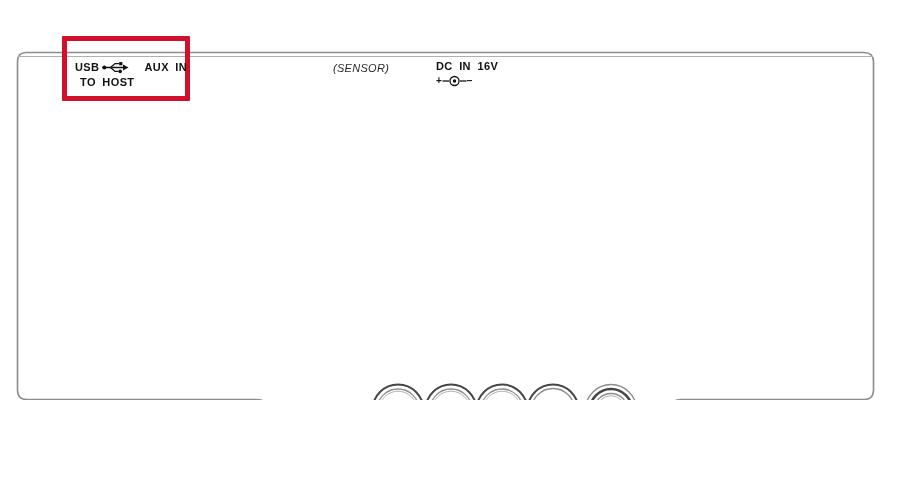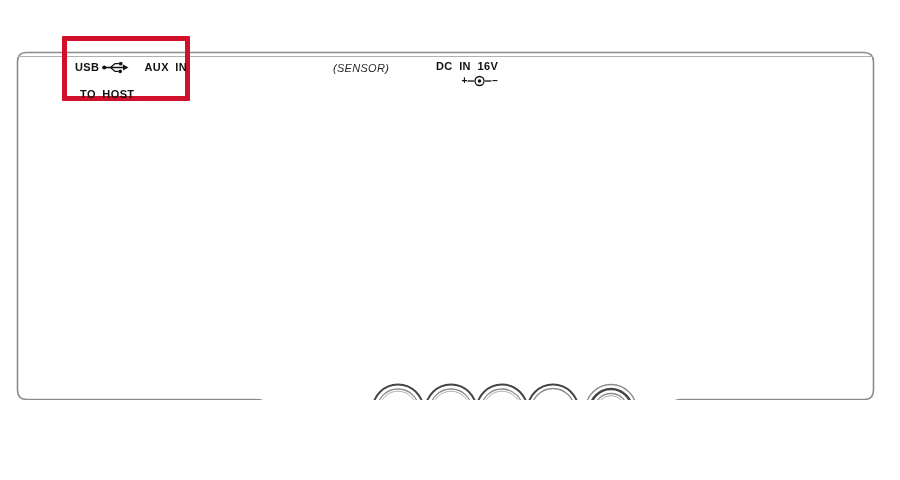--- a/index.html
+++ b/index.html
@@ -25,23 +25,23 @@
   .ink{stroke:var(--text_black,#121212);fill:none;}
   .ink-fill{fill:var(--text_black,#121212);stroke:none;}
   .label{
     position:absolute;font-size:11px;font-weight:bold;
     letter-spacing:0.4px;word-spacing:3px;line-height:11px;white-space:nowrap;
   }
   .label.regular{font-weight:normal;letter-spacing:0.3px;color:#2a2a2a;font-style:italic;}
   .usb-row{position:absolute;left:75px;top:61px;display:flex;align-items:center;}
   .usb-row .usb-icon{margin-left:3px;}
   .usb-row .aux{margin-left:15px;text-align:center;}
-  .to-host{left:80px;top:89px;}
+  .to-host{left:80px;top:77px;}
   .sensor{left:333px;top:63px;}
-  .dc-block{position:absolute;left:436px;top:61px;display:flex;flex-direction:column;align-items:flex-end;}
+  .dc-block{position:absolute;left:436px;top:61px;display:flex;flex-direction:column;align-items:flex-start;}
   .polarity-row{display:flex;align-items:center;margin-top:3px;height:12px;}
   .polarity-row .sign{font-size:10px;font-weight:bold;line-height:10px;letter-spacing:0;}
   .highlight-box{
     position:absolute;left:62px;top:36px;width:128px;height:65px;
     border:5px solid var(--highlight_red,#d1112b);box-sizing:border-box;
     border-radius:1px;
   }
 </style>
 </head>
 <body>

